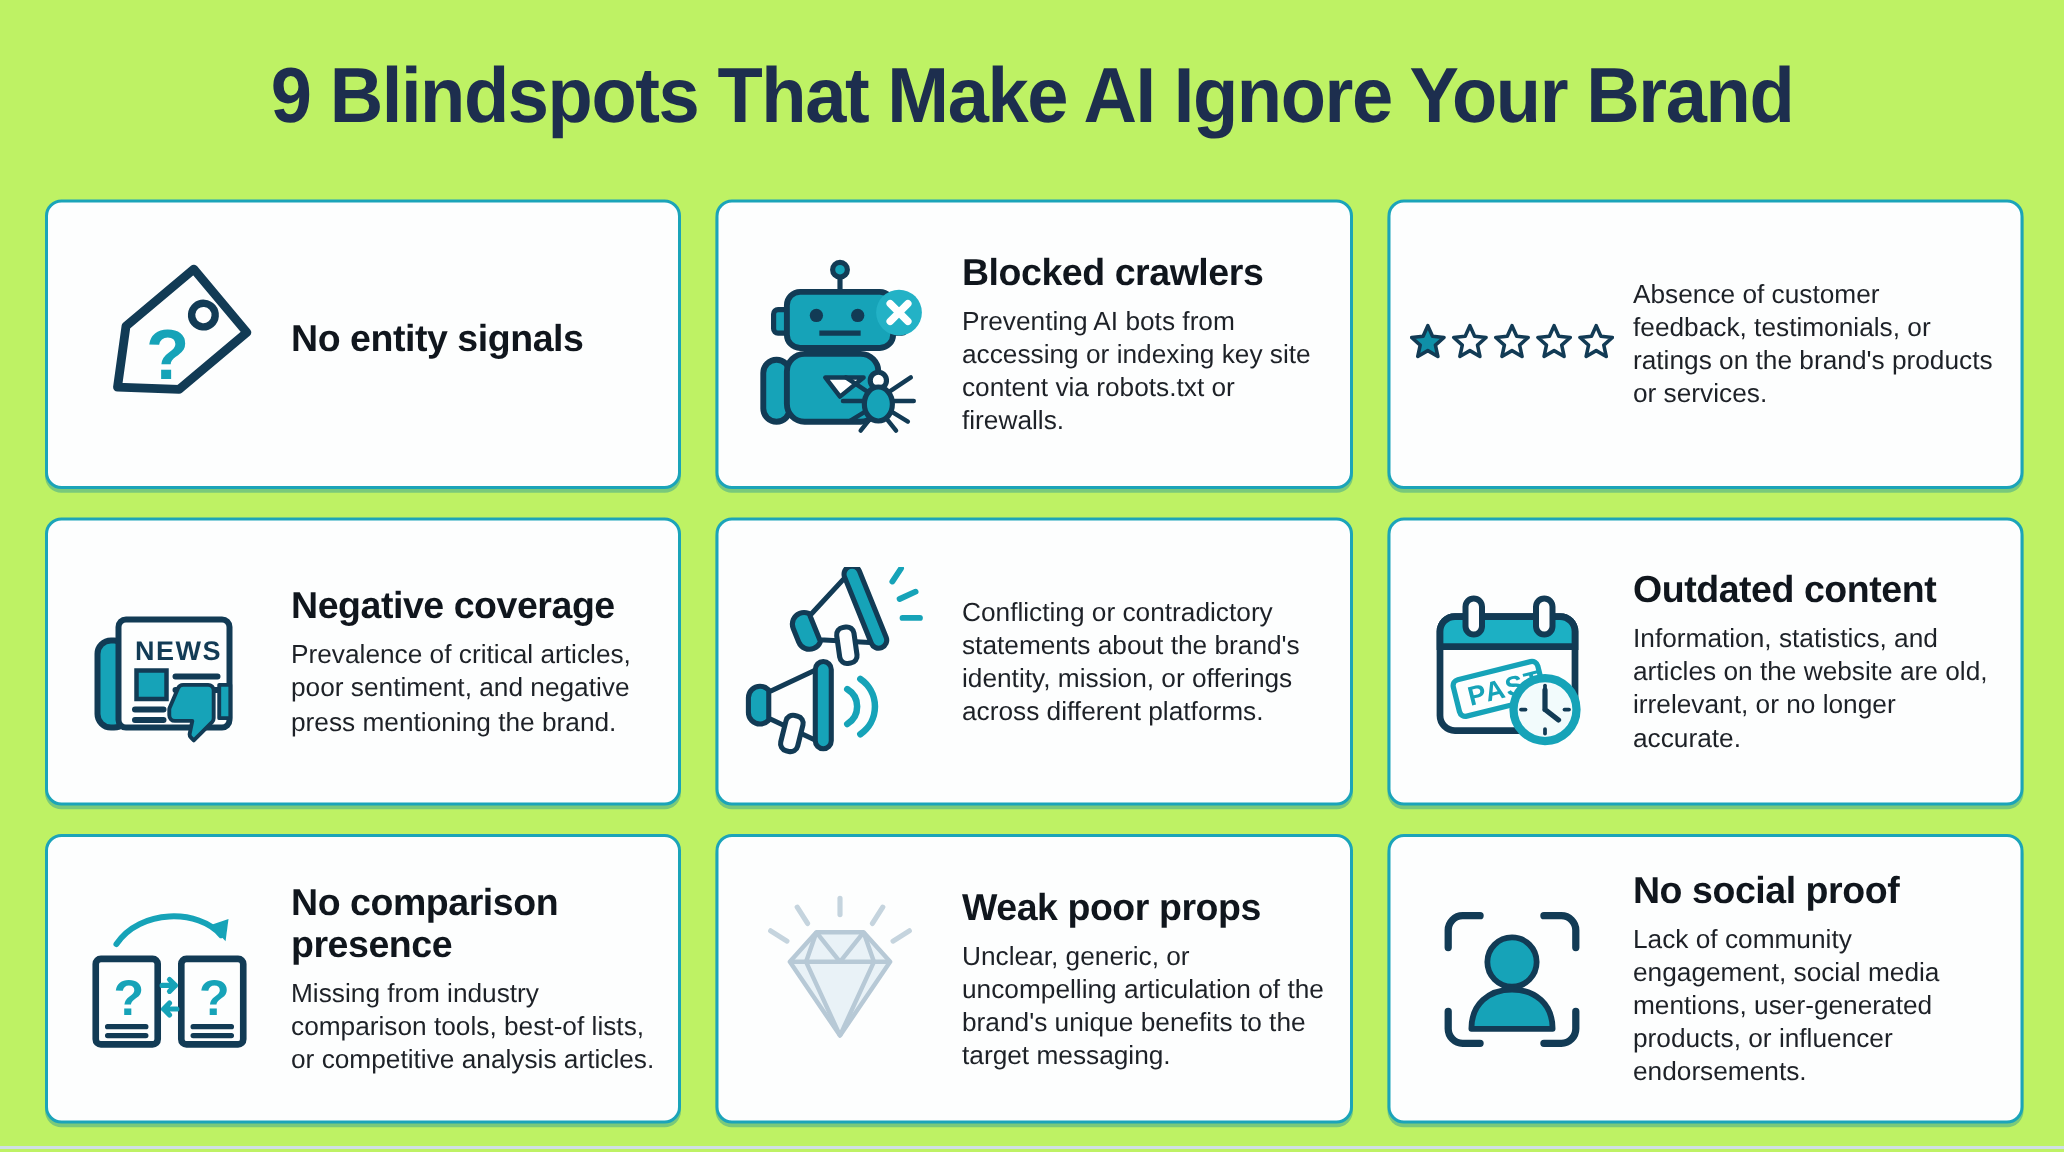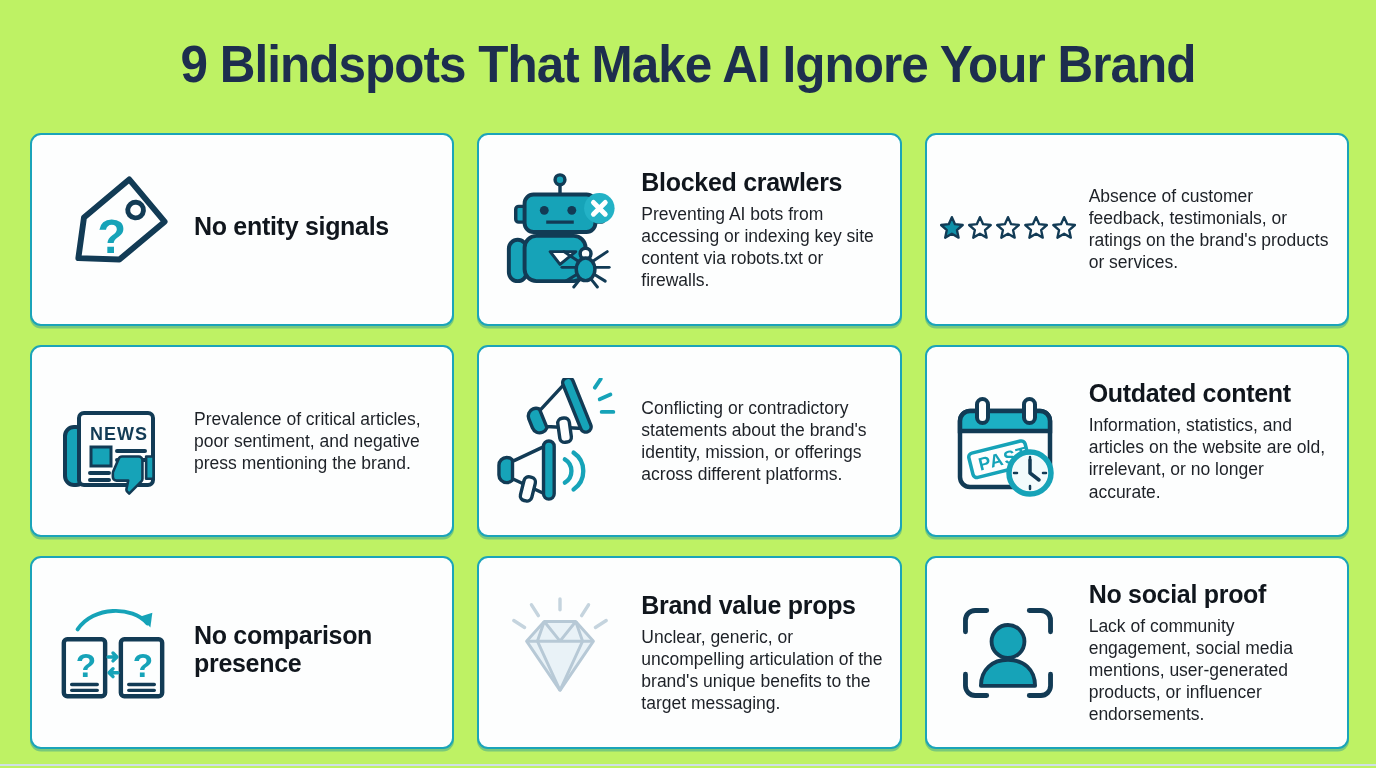--- a/index.html
+++ b/index.html
@@ -128,20 +128,21 @@
           <rect x="38" y="66" width="20" height="19" fill="#16A3B8" stroke="#123B55" stroke-width="3"></rect>
           <path d="M64 70 H92 M64 79 H92" stroke="#123B55" stroke-width="4" stroke-linecap="round"></path>
           <path d="M37 92 H56 M37 99 H56" stroke="#123B55" stroke-width="4" stroke-linecap="round"></path>
           <g transform="translate(58,70) scale(1.85)" stroke="#123B55" stroke-width="1.4" stroke-linejoin="round">
             <path fill="#16A3B8" d="M15 3H6c-.83 0-1.54.5-1.84 1.22l-3.02 7.05c-.09.23-.14.47-.14.73v2c0 1.1.9 2 2 2h6.31l-.95 4.57-.03.32c0 .41.17.79.44 1.06L9.83 23l6.59-6.59c.36-.36.58-.86.58-1.41V5c0-1.1-.9-2-2-2z"></path>
             <path fill="#16A3B8" d="M19 3v12h4V3h-4z"></path>
           </g>
         </svg>
       </div>
       <div class="card-text">
+        <h2>Negative coverage</h2>
         <p>Prevalence of critical articles, poor sentiment, and negative press mentioning the brand.</p>
       </div>
     </div>
 
     <div class="card">
       <div class="icon-wrap">
         <svg width="128" height="126" viewBox="0 0 130 130">
           <defs>
             <g id="mega">
               <rect x="0" y="20" width="16" height="26" rx="8" fill="#16A3B8" stroke="#123B55" stroke-width="3.5"></rect>
@@ -207,20 +208,21 @@
           <path d="M18 92 H44 M18 98 H44" stroke="#123B55" stroke-width="3.5" stroke-linecap="round"></path>
           <path d="M76 92 H102 M76 98 H102" stroke="#123B55" stroke-width="3.5" stroke-linecap="round"></path>
           <g stroke="#16A3B8" stroke-width="3.5" stroke-linecap="round" stroke-linejoin="round" fill="none">
             <path d="M55 64 H64 M64 64 l-4 -4 M64 64 l-4 4"></path>
             <path d="M65 80 H56 M56 80 l4 -4 M56 80 l4 4"></path>
           </g>
         </svg>
       </div>
       <div class="card-text">
         <h2>No comparison presence</h2>
+        <p>Missing from industry comparison tools, best-of lists, or competitive analysis articles.</p>
       </div>
     </div>
 
     <div class="card">
       <div class="icon-wrap">
         <svg width="118" height="118" viewBox="0 0 120 120">
           <g stroke="#C5D4DE" stroke-width="3.5" stroke-linecap="round">
             <path d="M60 16 V5"></path>
               <path d="M38 22 l-7 -11"></path>
               <path d="M82 22 l7 -11"></path>
@@ -229,21 +231,21 @@
           </g>
           <g stroke="#B7C9D6" stroke-width="3" stroke-linejoin="round">
             <polygon points="26,48 44,28 76,28 94,48 60,98" fill="#E9F2F7"></polygon>
             <path d="M26 48 H94" fill="none"></path>
             <path d="M44 28 L37 48 M76 28 L83 48 M44 28 L60 48 M76 28 L60 48" fill="none"></path>
             <path d="M37 48 L60 98 M83 48 L60 98" fill="none"></path>
           </g>
         </svg>
       </div>
       <div class="card-text">
-        <h2>Brand value props</h2>
+        <h2>Weak poor props</h2>
         <p>Unclear, generic, or uncompelling articulation of the brand's unique benefits to the target messaging.</p>
       </div>
     </div>
 
     <div class="card">
       <div class="icon-wrap">
         <svg width="116" height="116" viewBox="0 0 120 120">
           <g stroke="#123B55" stroke-width="5" stroke-linecap="round" fill="none">
             <path d="M16 38 V26 a10 10 0 0 1 10 -10 H38"></path>
             <path d="M82 16 H94 a10 10 0 0 1 10 10 V38"></path>

